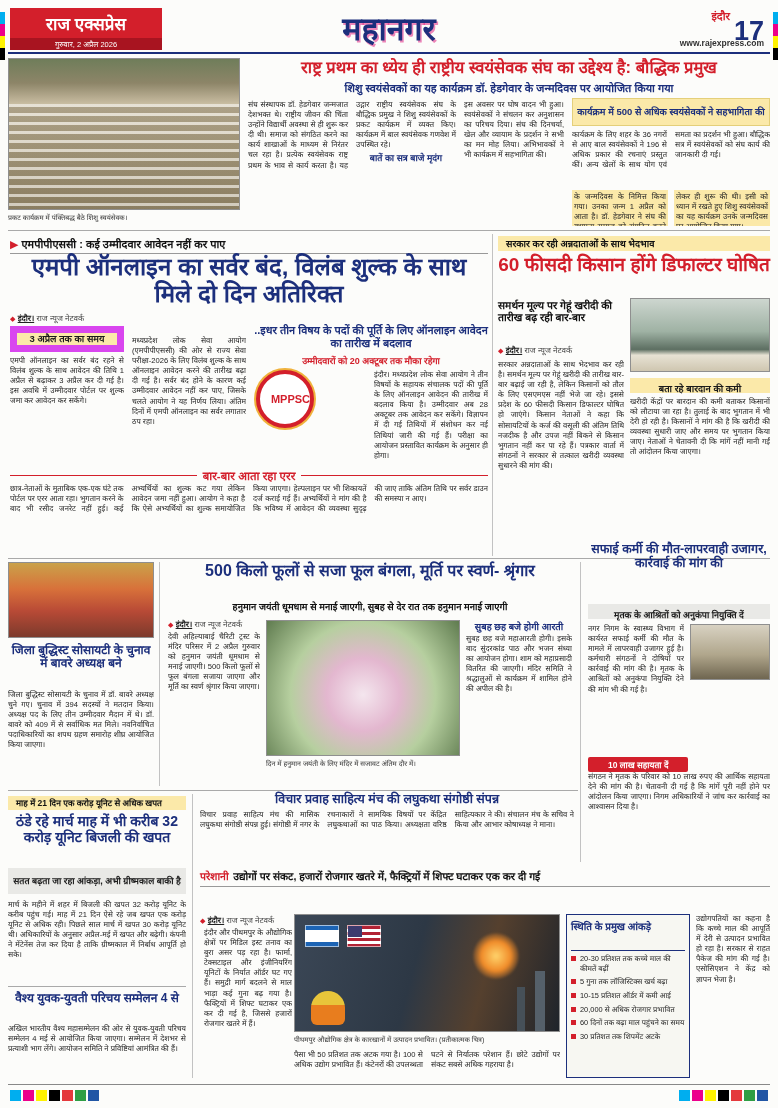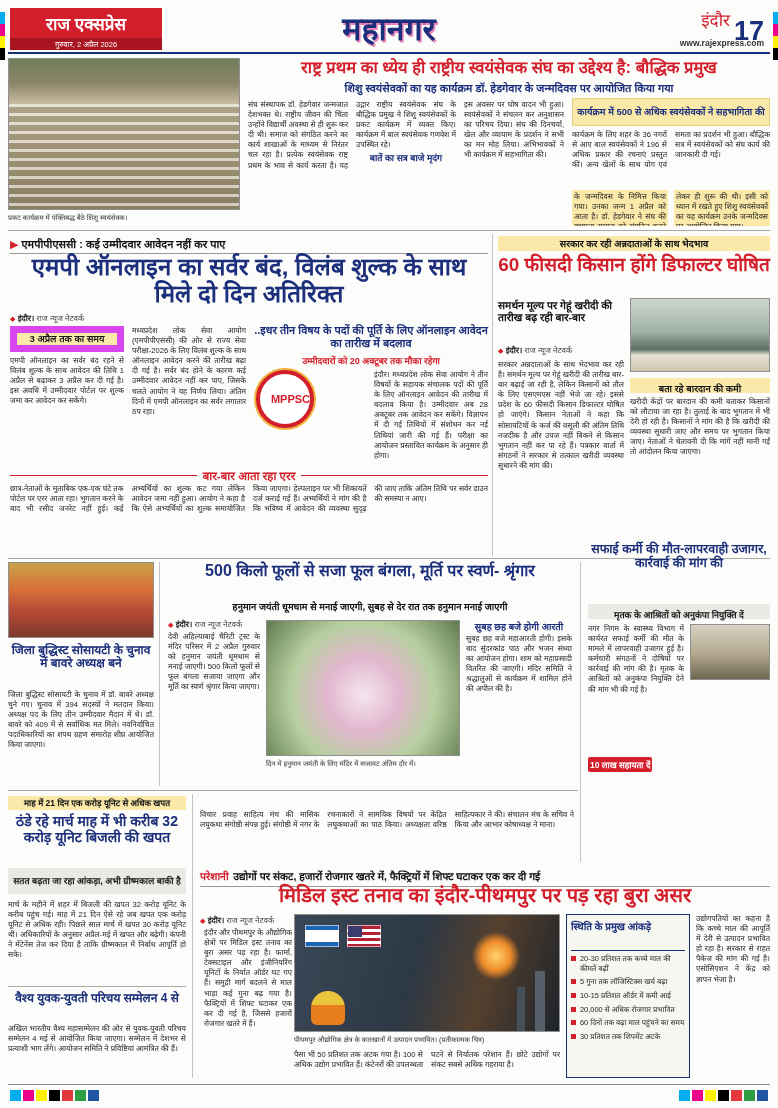--- a/index.html
+++ b/index.html
@@ -20,34 +20,34 @@
   .graybox{background:#e9e9e6;}
   .hline{position:absolute;height:1px;background:#a9a9a9;}
   .vline{position:absolute;width:1px;background:#c2c2c2;}
   
   .logo-box{left:10px;top:8px;width:152px;height:30px;background:#d31f2b;color:#fff;
             font-weight:700;font-size:17px;display:flex;align-items:center;justify-content:center;}
   .logo-date{left:10px;top:38px;width:152px;height:12px;background:#a81420;color:#fff;
              font-size:7.5px;display:flex;align-items:center;justify-content:center;}
   .section-title{left:0;top:6px;width:778px;text-align:center;font-size:32px;font-weight:700;
                  color:#1c2f7c;text-shadow:1.5px 1.5px 0 rgba(224,35,130,.55);}
-  .city{right:48px;top:8px;font-size:17px;font-weight:400;color:#d31f2b;}
+  .city{right:48px;top:8px;font-size:11px;font-weight:700;color:#d31f2b;}
   .pageno{right:14px;top:4px;font-size:27px;font-weight:700;color:#1c2f7c;}
   .website{right:14px;top:38px;font-size:8.5px;font-weight:700;color:#333;}
   .head-rule{left:8px;top:52px;width:762px;height:2px;background:#1c2f7c;}
   
   .kicker{font-size:11px;font-weight:700;color:#111;}
   .kicker .arrow{color:#d31f2b;}
   .hl{font-weight:700;line-height:1.12;}
-  .yellow-strip{background:#fbe9a9;font-weight:700;text-align:center;color:#111;}
+  .yellow-strip{background:#fbe9a9;font-weight:700;text-align:left;color:#111;padding-left:8px;}
   .byline{font-size:8px;color:#444;}
   .byline .dia{color:#d31f2b;font-size:7px;}
-  .byline b{color:#222;}
+  .byline b{color:#222;text-decoration:underline;}
   .badge-red{display:inline-block;background:#d31f2b;color:#fff;font-weight:700;font-size:8.5px;
-             padding:2px 2px;border-radius:2px;}
+             padding:2px 20px;border-radius:2px;}
   
   .stats-box{border:1px solid #1c2f7c;background:#f7f7f2;padding:4px;}
   .stats-title{font-size:10px;font-weight:700;color:#1c2f7c;border-bottom:1px solid #1c2f7c;
                padding-bottom:17px;margin-bottom:3px;}
   .stat-item{font-size:7.4px;line-height:1.3;margin-bottom:4px;padding-left:9px;position:relative;color:#222;}
   .stat-item::before{content:"";position:absolute;left:0;top:2px;width:5px;height:5px;background:#d31f2b;}
   
   .mppsc-logo{position:absolute;width:58px;height:58px;border-radius:50%;background:#fff;
               border:4px solid #d31f2b;display:flex;align-items:center;justify-content:center;
               font-weight:700;font-size:11px;color:#d31f2b;box-shadow:0 0 0 2px #f0b23c;}
@@ -121,21 +121,21 @@
   <div class="abs byline" style="left:10px;top:312px;">
     <span class="dia">◆</span>
     <b>इंदौर।</b>
     <span>राज न्यूज नेटवर्क</span>
   </div>
 
   <div class="abs yellow" style="left:10px;top:326px;width:114px;height:26px;display:flex;align-items:flex-end;justify-content:center;border:7px solid #d946ef;">
     <b style="font-size:9.5px;">3 अप्रैल तक का समय</b>
   </div>
   <div class="abs body-text" style="left:10px;top:356px;width:114px;height:106px;">एमपी ऑनलाइन का सर्वर बंद रहने से विलंब शुल्क के साथ आवेदन की तिथि 1 अप्रैल से बढ़ाकर 3 अप्रैल कर दी गई है। इस अवधि में उम्मीदवार पोर्टल पर शुल्क जमा कर आवेदन कर सकेंगे।</div>
-  <div class="abs body-text" style="left:132px;top:326px;width:114px;height:136px;">मध्यप्रदेश लोक सेवा आयोग (एमपीपीएससी) की ओर से राज्य सेवा परीक्षा-2026 के लिए विलंब शुल्क के साथ ऑनलाइन आवेदन करने की तारीख बढ़ा दी गई है। सर्वर बंद होने के कारण कई उम्मीदवार आवेदन नहीं कर पाए, जिसके चलते आयोग ने यह निर्णय लिया। अंतिम दिनों में एमपी ऑनलाइन का सर्वर लगातार ठप रहा।</div>
+  <div class="abs body-text" style="left:132px;top:336px;width:114px;height:136px;">मध्यप्रदेश लोक सेवा आयोग (एमपीपीएससी) की ओर से राज्य सेवा परीक्षा-2026 के लिए विलंब शुल्क के साथ ऑनलाइन आवेदन करने की तारीख बढ़ा दी गई है। सर्वर बंद होने के कारण कई उम्मीदवार आवेदन नहीं कर पाए, जिसके चलते आयोग ने यह निर्णय लिया। अंतिम दिनों में एमपी ऑनलाइन का सर्वर लगातार ठप रहा।</div>
 
   <div class="abs hl navy" style="left:254px;top:324px;width:234px;font-size:11px;text-align:center;line-height:1.2;">..इधर तीन विषय के पदों की पूर्ति के लिए ऑनलाइन आवेदन का तारीख में बदलाव</div>
   <div class="abs red" style="left:254px;top:354px;width:234px;font-size:9px;font-weight:700;text-align:center;">उम्मीदवारों को 20 अक्टूबर तक मौका रहेगा</div>
   <div class="mppsc-logo" style="left:256px;top:370px;justify-content:flex-end;">
     <span>MPPSC</span>
   </div>
   <div class="abs body-text" style="left:254px;top:438px;width:112px;height:26px;"></div>
   <div class="abs body-text" style="left:374px;top:370px;width:114px;height:94px;">इंदौर। मध्यप्रदेश लोक सेवा आयोग ने तीन विषयों के सहायक संचालक पदों की पूर्ति के लिए ऑनलाइन आवेदन की तारीख में बदलाव किया है। उम्मीदवार अब 28 अक्टूबर तक आवेदन कर सकेंगे। विज्ञापन में दी गई तिथियों में संशोधन कर नई तिथियां जारी की गई हैं। परीक्षा का आयोजन प्रस्तावित कार्यक्रम के अनुसार ही होगा।</div>
 
   <div class="abs" style="left:10px;top:468px;width:478px;display:flex;align-items:center;gap:6px;">
@@ -184,41 +184,42 @@
   <div class="abs hl navy" style="left:588px;top:542px;width:182px;font-size:12.5px;text-align:center;">सफाई कर्मी की मौत-लापरवाही उजागर, कार्रवाई की मांग की</div>
   <div class="abs graybox" style="left:588px;top:604px;width:182px;height:15px;text-align:center;">
     <b style="font-size:9px;line-height:15px;">मृतक के आश्रितों को अनुकंपा नियुक्ति दें</b>
   </div>
   <div class="photo ph-meet" style="left:690px;top:624px;width:80px;height:56px;"></div>
   <div class="abs body-text" style="left:588px;top:624px;width:96px;height:126px;">नगर निगम के स्वास्थ्य विभाग में कार्यरत सफाई कर्मी की मौत के मामले में लापरवाही उजागर हुई है। कर्मचारी संगठनों ने दोषियों पर कार्रवाई की मांग की है। मृतक के आश्रितों को अनुकंपा नियुक्ति देने की मांग भी की गई है।</div>
   <div class="abs body-text" style="left:690px;top:686px;width:80px;height:64px;"></div>
   <div class="abs" style="left:588px;top:754px;width:182px;">
     <span class="badge-red">10 लाख सहायता दें</span>
   </div>
+  <div class="abs body-text" style="left:588px;top:772px;width:182px;height:86px;">संगठन ने मृतक के परिवार को 10 लाख रुपए की आर्थिक सहायता देने की मांग की है। चेतावनी दी गई है कि मांगें पूरी नहीं होने पर आंदोलन किया जाएगा। निगम अधिकारियों ने जांच कर कार्रवाई का आश्वासन दिया है।</div>
 
   <div class="hline" style="left:8px;top:790px;width:570px;"></div>
   <div class="vline" style="left:192px;top:794px;height:284px;"></div>
 
   <div class="abs yellow-strip" style="left:8px;top:796px;width:178px;height:14px;font-size:8.5px;line-height:14px;">माह में 21 दिन एक करोड़ यूनिट से अधिक खपत</div>
   <div class="abs hl navy" style="left:8px;top:814px;width:178px;font-size:14px;text-align:center;">ठंडे रहे मार्च माह में भी करीब 32 करोड़ यूनिट बिजली की खपत</div>
   <div class="abs graybox" style="left:8px;top:868px;width:178px;height:26px;display:flex;align-items:center;justify-content:center;">
     <b style="font-size:9px;text-align:center;line-height:1.2;">सतत बढ़ता जा रहा आंकड़ा, अभी ग्रीष्मकाल बाकी है</b>
   </div>
   <div class="abs body-text" style="left:8px;top:900px;width:178px;height:82px;">मार्च के महीने में शहर में बिजली की खपत 32 करोड़ यूनिट के करीब पहुंच गई। माह में 21 दिन ऐसे रहे जब खपत एक करोड़ यूनिट से अधिक रही। पिछले साल मार्च में खपत 30 करोड़ यूनिट थी। अधिकारियों के अनुसार अप्रैल-मई में खपत और बढ़ेगी। कंपनी ने मेंटेनेंस तेज कर दिया है ताकि ग्रीष्मकाल में निर्बाध आपूर्ति हो सके।</div>
   <div class="hline" style="left:8px;top:986px;width:178px;"></div>
   <div class="abs hl navy" style="left:8px;top:992px;width:178px;font-size:12px;text-align:center;">वैश्य युवक-युवती परिचय सम्मेलन 4 से</div>
   <div class="abs body-text" style="left:8px;top:1024px;width:178px;height:54px;">अखिल भारतीय वैश्य महासम्मेलन की ओर से युवक-युवती परिचय सम्मेलन 4 मई से आयोजित किया जाएगा। सम्मेलन में देशभर से प्रत्याशी भाग लेंगे। आयोजन समिति ने प्रविष्टियां आमंत्रित की हैं।</div>
 
+  <div class="abs hl navy" style="left:200px;top:792px;width:374px;font-size:12.5px;text-align:center;">विचार प्रवाह साहित्य मंच की लघुकथा संगोष्ठी संपन्न</div>
   <div class="abs" style="left:200px;top:866px;width:570px;border-bottom:1px solid #999;padding-bottom:2px;">
     <b class="red" style="font-size:10.5px;">परेशानी</b>
     <b style="font-size:10.5px;color:#111;">उद्योगों पर संकट, हजारों रोजगार खतरे में, फैक्ट्रियों में शिफ्ट घटाकर एक कर दी गई</b>
   </div>
 
   <div class="abs body-text cols-3" style="left:200px;top:810px;width:374px;height:50px;">विचार प्रवाह साहित्य मंच की मासिक लघुकथा संगोष्ठी संपन्न हुई। संगोष्ठी में नगर के रचनाकारों ने सामयिक विषयों पर केंद्रित लघुकथाओं का पाठ किया। अध्यक्षता वरिष्ठ साहित्यकार ने की। संचालन मंच के सचिव ने किया और आभार कोषाध्यक्ष ने माना।</div>
-  <div class="abs hl red" style="left:200px;top:884px;width:570px;font-size:20px;text-align:center;">मिडिल इस्ट तनाव का इंदौर-पीथमपुर पर पड़ रहा बुरा असर</div>
 
   <div class="abs byline" style="left:200px;top:914px;">
     <span class="dia">◆</span>
     <b>इंदौर।</b>
     <span>राज न्यूज नेटवर्क</span>
   </div>
   <div class="abs body-text" style="left:204px;top:928px;width:88px;height:150px;">इंदौर और पीथमपुर के औद्योगिक क्षेत्रों पर मिडिल इस्ट तनाव का बुरा असर पड़ रहा है। फार्मा, टेक्सटाइल और इंजीनियरिंग यूनिटों के निर्यात ऑर्डर घट गए हैं। समुद्री मार्ग बदलने से माल भाड़ा कई गुना बढ़ गया है। फैक्ट्रियों में शिफ्ट घटाकर एक कर दी गई है, जिससे हजारों रोजगार खतरे में हैं।</div>
 
   <div class="photo ph-me" style="left:294px;top:914px;width:266px;height:118px;">
     <div class="flag" style="left:10px;top:10px;width:34px;height:22px;background:linear-gradient(180deg,#1c64b5 0 18%,#fff 18% 82%,#1c64b5 82% 100%);"></div>

